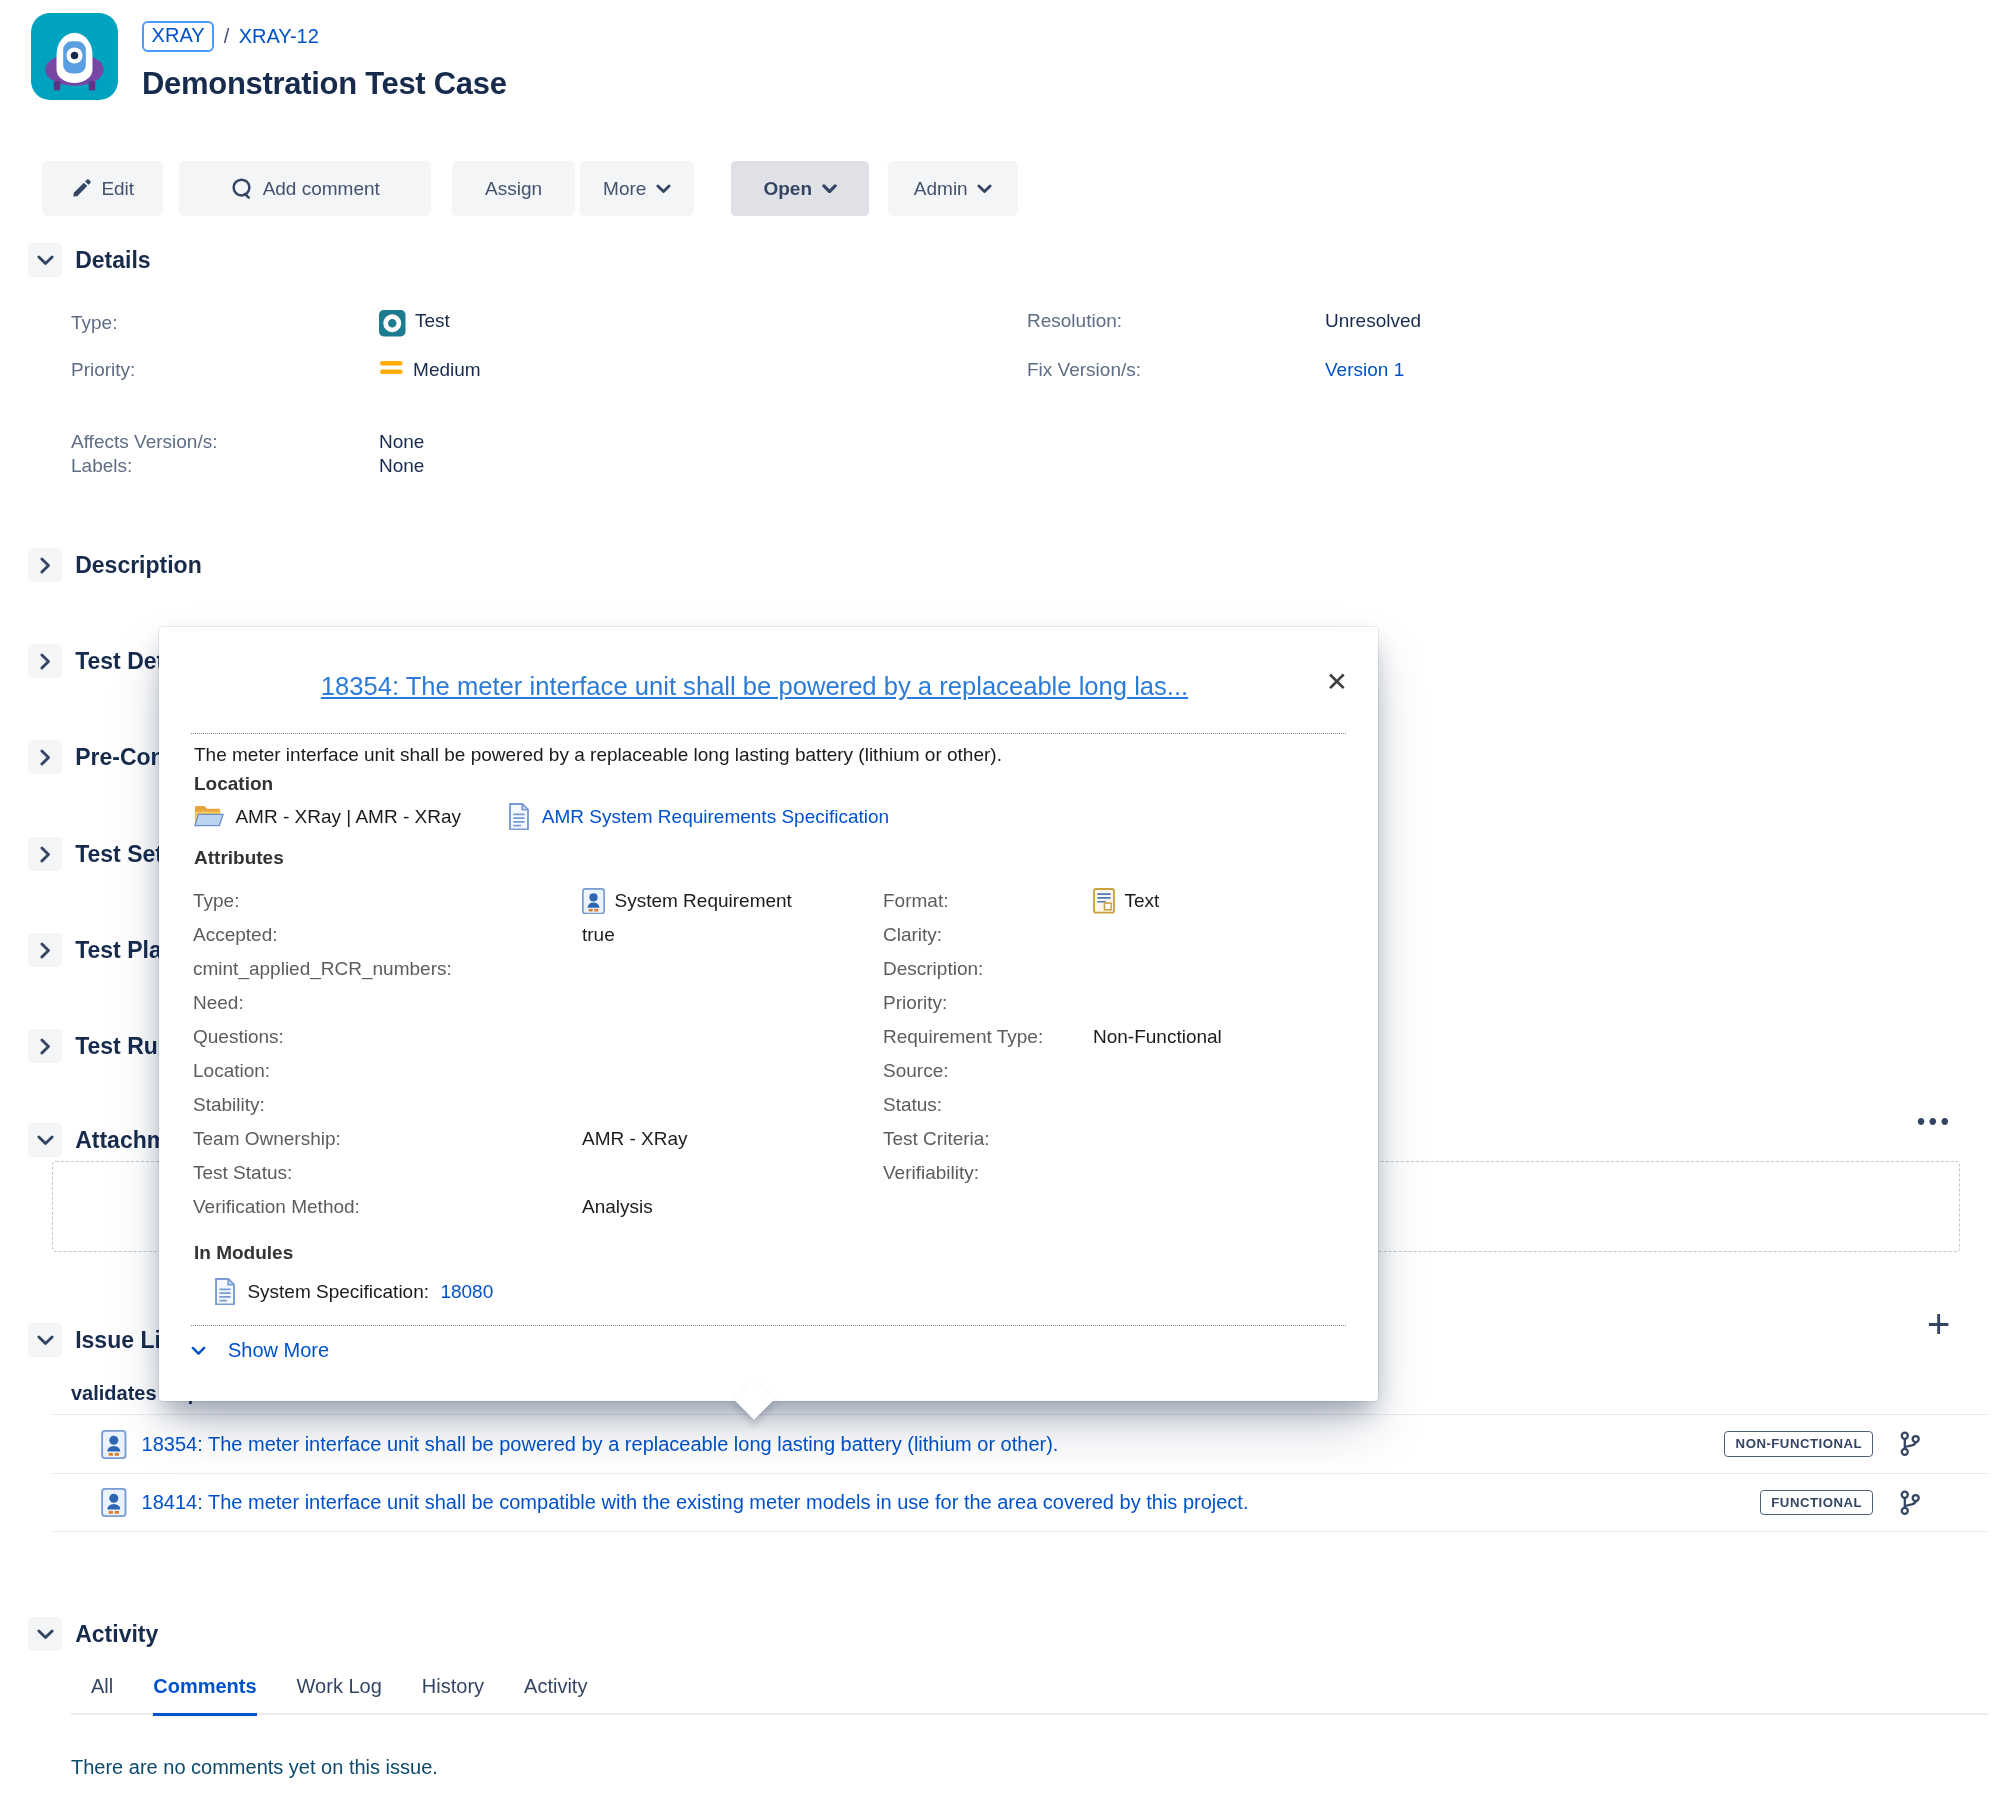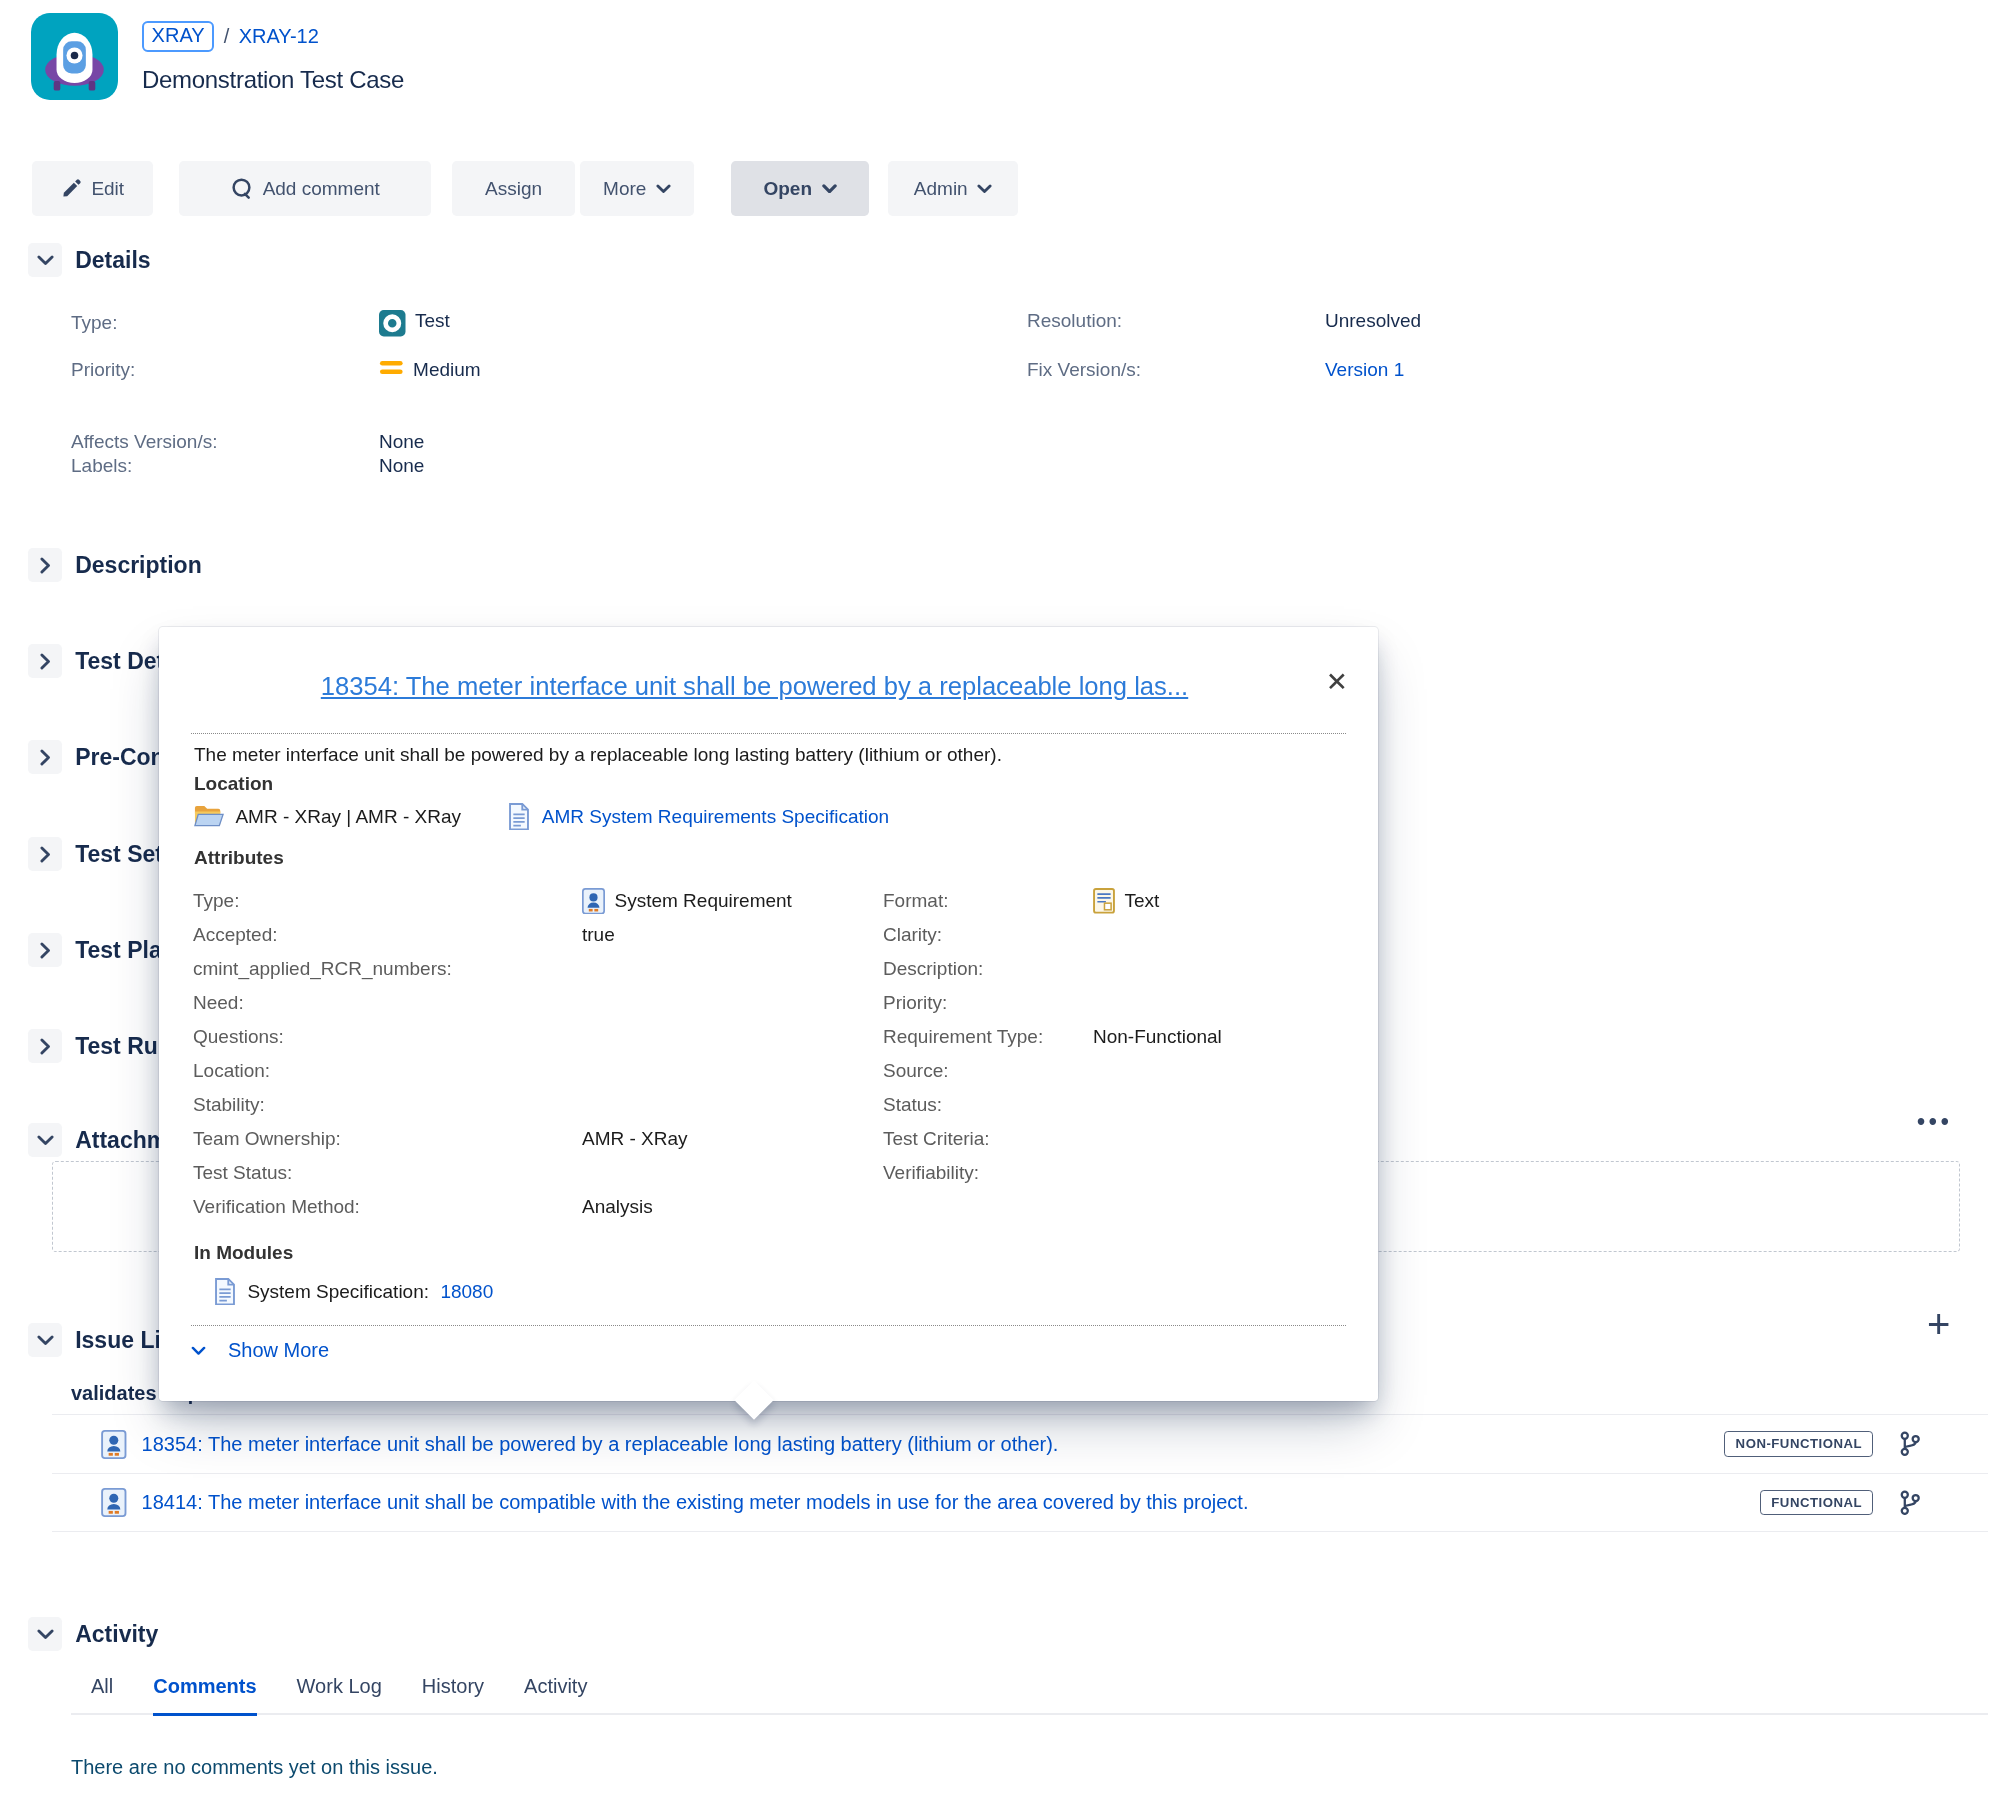--- a/index.html
+++ b/index.html
@@ -10,21 +10,21 @@
     color:#172B4D; overflow:hidden;
   }
   .abs { position:absolute; }
 
   
   .logo { left:31px; top:13.2px; width:87px; height:87px; border-radius:19px; }
   .breadcrumb { left:142px; top:21px; display:flex; align-items:center; gap:9.5px; font-size:20px; }
   .proj-pill { color:#0052CC; border:2.8px solid #4C9AFF; border-radius:5.7px; padding:0.9px 7.6px 2.8px; text-decoration:none; }
   .crumb-sep { color:#42526E; }
   .crumb-link { color:#0052CC; text-decoration:none; }
-  .page-title { left:142px; top:66px; font-size:24px; font-weight:400; color:#172B4D; letter-spacing:-0.3px; }
+  .page-title { left:142px; top:66px; font-size:31px; font-weight:700; color:#172B4D; letter-spacing:-0.3px; }
 
   
   .btn {
     position:absolute; top:161px; height:55px; display:flex; align-items:center; justify-content:center;
     gap:9.5px; background:#F4F5F7; border:none; border-radius:4.7px; font-size:19px; color:#42526E;
     font-family:inherit; cursor:pointer; padding:0 19px;
   }
   .btn svg { flex:0 0 auto; }
   .btn-open { background:#DFE1E6; font-weight:700; color:#344563; }
 
@@ -105,21 +105,21 @@
   <circle cx="46" cy="45" r="4" fill="#1B2A4A"></circle>
 </svg>
 
 <div class="abs breadcrumb">
   <a class="proj-pill" href="#">XRAY</a>
   <span class="crumb-sep">/</span>
   <a class="crumb-link" href="#">XRAY-12</a>
 </div>
 <h1 class="abs page-title">Demonstration Test Case</h1>
 
-<button class="btn" style="left:32px; width:121px;">
+<button class="btn" style="left:42px; width:121px;">
   <svg width="21" height="21" viewBox="0 0 22 22">
       <path d="M3 15.5 L13.5 5 L17 8.5 L6.5 19 L2.5 19.5 Z" fill="#344563"></path>
       <path d="M14.8 3.7 L16.6 1.9 a1.6 1.6 0 0 1 2.3 0 l1.2 1.2 a1.6 1.6 0 0 1 0 2.3 L18.3 7.2 Z" fill="#344563"></path>
     </svg>
   <span>Edit</span>
 </button>
 <button class="btn" style="left:179px; width:252px;">
   <svg width="23" height="23" viewBox="0 0 24 24">
       <circle cx="12" cy="11" r="8.2" fill="none" stroke="#344563" stroke-width="2.6"></circle>
       <path d="M15.5 17.5 L19.5 21.5" stroke="#344563" stroke-width="2.6" stroke-linecap="round"></path>

